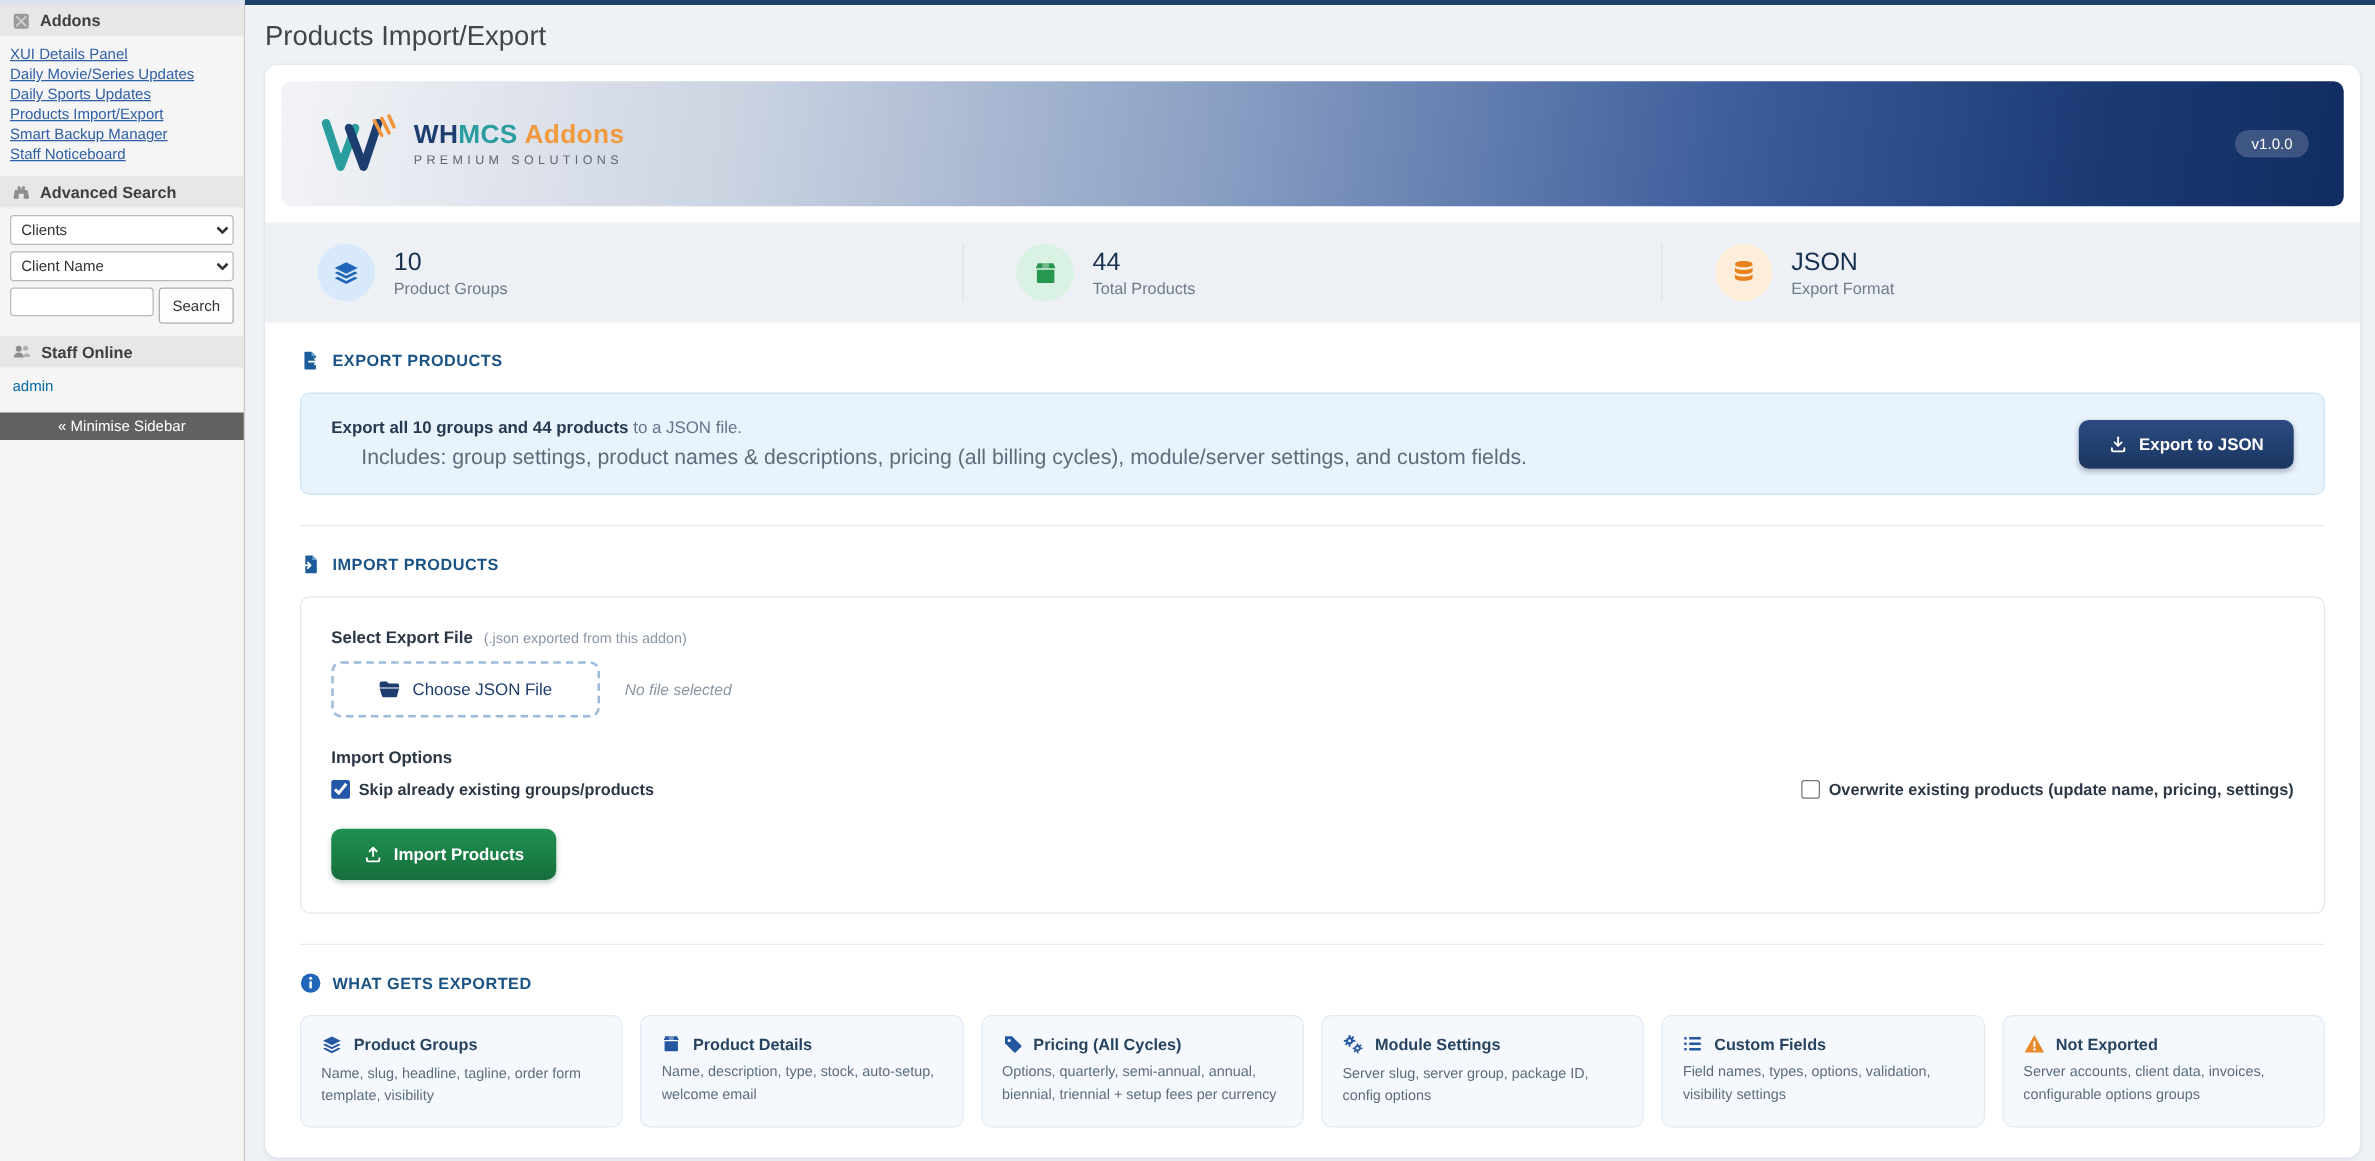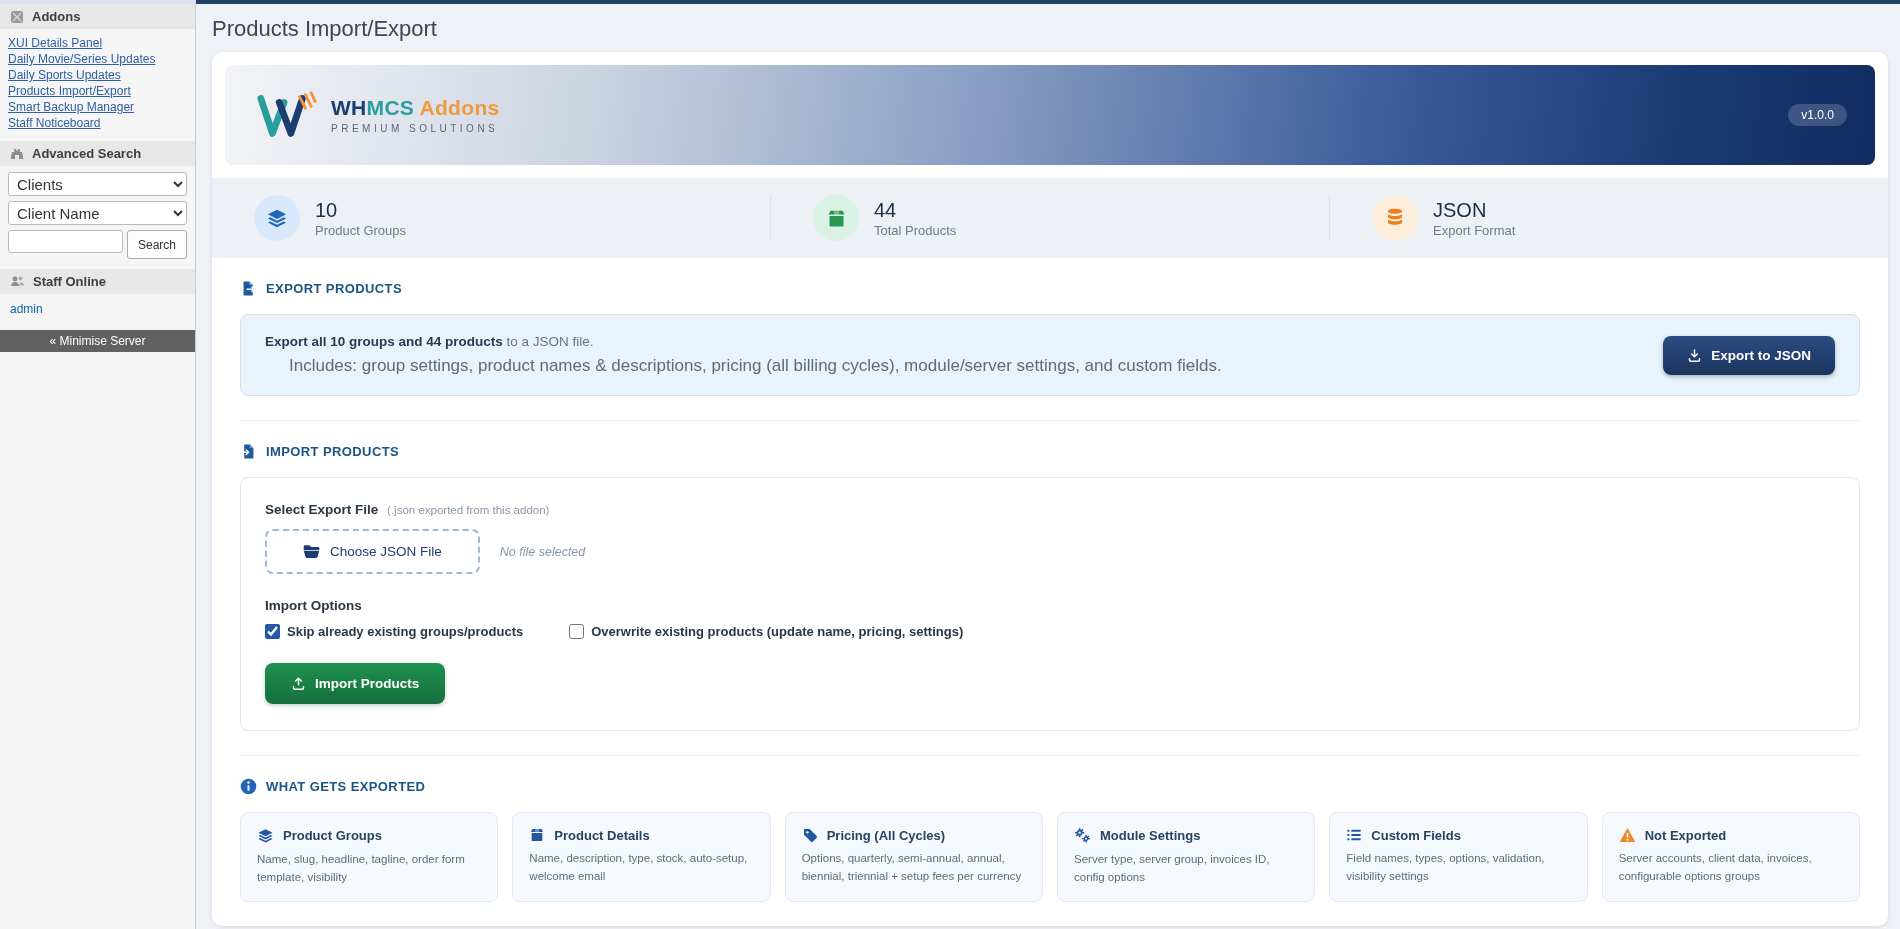--- a/index.html
+++ b/index.html
@@ -30,21 +30,21 @@
   .sb-links { padding: 6px 0 10px 8px; }
   .sb-links a {
     display: block;
     color: #2f5fa5; text-decoration: underline;
     font-size: 12px; line-height: 16px;
     white-space: nowrap;
   }
   .sb-search { padding: 6px 8px 10px 8px; }
   .sb-search select {
     width: 100%; height: 24px; margin-bottom: 5px;
-    font-size: 15px; color: #333;
+    font-size: 12px; color: #333;
     border: 1px solid #b9b9b9; border-radius: 3px; background: #fff;
     padding: 0 4px;
   }
   .sb-search-row { display: flex; gap: 4px; }
   .sb-search-row input {
     flex: 1; width: 90px; height: 23px;
     border: 1px solid #b9b9b9; border-radius: 3px;
     padding: 0 5px; font-size: 12px; background: #fff;
   }
   .sb-search-row button {
@@ -165,21 +165,21 @@
   .choose-btn {
     display: inline-flex; align-items: center; gap: 10px;
     border: 2px dashed #9db9da; border-radius: 8px;
     background: #fff; cursor: pointer;
     padding: 13px 36px;
     font-size: 13.5px; font-weight: normal; color: #1d3d6e;
     font-family: "Liberation Sans", sans-serif;
   }
   .no-file { font-style: italic; color: #8a97a5; font-size: 12.5px; margin-left: 20px; }
   .options-label { font-size: 13.5px; font-weight: bold; color: #2b3744; margin-top: 24px; }
-  .options-row { display: flex; align-items: center; gap: 46px; margin-top: 11px; }
+  .options-row { display: flex; align-items: center; gap: 32px; margin-top: 11px; justify-content: space-between; }
   .opt { display: flex; align-items: center; gap: 7px; font-size: 13px; font-weight: bold; color: #2b3744; cursor: pointer; }
   .opt input { width: 15px; height: 15px; accent-color: #2457a8; cursor: pointer; }
   .import-btn-row { margin-top: 24px; }
 
   
   .cards-row { display: flex; gap: 14px; margin-top: 17px; align-items: stretch; }
   .exp-card {
     flex: 1;
     background: #f5f9fd;
     border: 1px solid #e0eaf4;
@@ -237,21 +237,21 @@
     <svg class="icon" width="15" height="13" viewBox="0 0 15 13">
         <circle cx="5" cy="4" r="2.4" fill="#8d8d8d"></circle>
         <path d="M1 11c0-2.2 1.8-4 4-4s4 1.8 4 4z" fill="#8d8d8d"></path>
         <circle cx="10.5" cy="3.6" r="2" fill="#b0b0b0"></circle>
         <path d="M8.8 10.5c.2-1.9 1.1-3 2.7-3 1.6 0 2.5 1.4 2.5 3z" fill="#b0b0b0"></path>
       </svg>
     <span>Staff Online</span>
   </div>
   <div class="sb-staff">admin</div>
 
-  <div class="sb-minimise">« Minimise Server</div>
+  <div class="sb-minimise">« Minimise Sidebar</div>
 </div>
 
 <div class="main">
   <h1 class="page-title">Products Import/Export</h1>
 
   <div class="card">
 
     <div class="banner-wrap">
       <div class="banner">
         <div class="brand">
@@ -447,21 +447,21 @@
                 <g>
                   <circle cx="17" cy="16.5" r="3.4"></circle>
                   <rect x="16.1" y="11" width="1.9" height="11"></rect>
                   <rect x="11.5" y="15.6" width="11" height="1.9"></rect>
                   <rect x="16.1" y="11" width="1.9" height="11" transform="rotate(45 17 16.5)"></rect>
                   <circle cx="17" cy="16.5" r="1.4" fill="#fff"></circle>
                 </g>
               </svg>
             <span class="exp-card-title">Module Settings</span>
           </div>
-          <div class="exp-card-desc">Server type, server group, invoices ID, config options</div>
+          <div class="exp-card-desc">Server slug, server group, package ID, config options</div>
         </div>
 
         <div class="exp-card">
           <div class="exp-card-head">
             <svg class="icon" width="16" height="16" viewBox="0 0 24 24" fill="#2457a0">
                 <rect x="2" y="4" width="3" height="3" rx="0.8"></rect>
                 <rect x="8" y="4" width="14" height="3" rx="0.8"></rect>
                 <rect x="2" y="10.5" width="3" height="3" rx="0.8"></rect>
                 <rect x="8" y="10.5" width="14" height="3" rx="0.8"></rect>
                 <rect x="2" y="17" width="3" height="3" rx="0.8"></rect>

